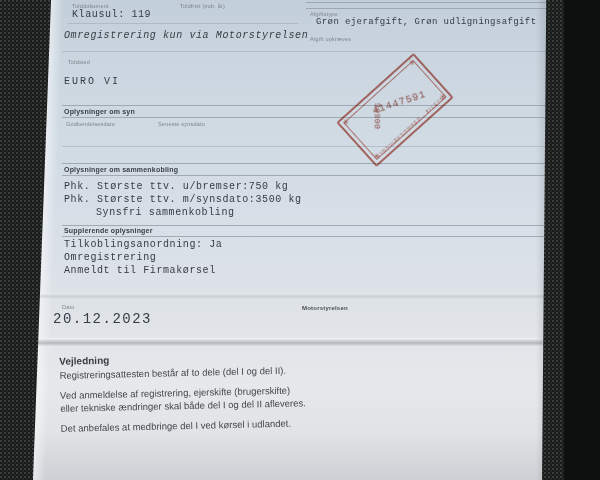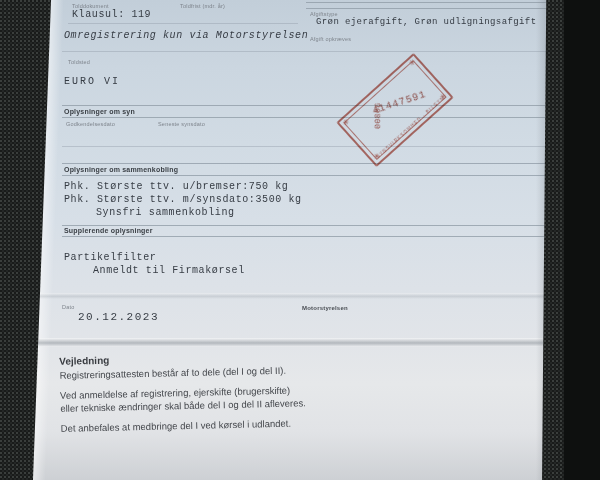--- a/index.html
+++ b/index.html
@@ -94,27 +94,28 @@
     <div class="rule" style="left:34px;top:163px;width:484px;"></div>
     <span class="hdr" style="left:36px;top:166px;">Oplysninger om sammenkobling</span>
     <div class="rule" style="left:34px;top:175px;width:484px;"></div>
     <span class="mono v10" style="left:36px;top:181px;">Phk. Største ttv. u/bremser:750 kg</span>
     <span class="mono v10" style="left:36px;top:194px;">Phk. Største ttv. m/synsdato:3500 kg</span>
     <span class="mono v10" style="left:36px;top:207px;margin-left:32px;">Synsfri sammenkobling</span>
 
     <div class="rule" style="left:34px;top:225px;width:484px;"></div>
     <span class="hdr" style="left:36px;top:227px;">Supplerende oplysninger</span>
     <div class="rule" style="left:34px;top:236px;width:484px;"></div>
-    <span class="mono v10" style="left:36px;top:252px;">Partikelfilter</span>
-    <span class="mono v10" style="left:36px;top:265px;margin-left:29px;">Anmeldt til Firmakørsel</span>
+    <span class="mono v10" style="left:36px;top:239px;">Tilkoblingsanordning: Ja</span>
+    <span class="mono v10" style="left:36px;top:252px;">Omregistrering</span>
+    <span class="mono v10" style="left:36px;top:265px;">Anmeldt til Firmakørsel</span>
 
     <div class="crease c1"></div>
 
     <span class="lbl" style="left:34px;top:304px;">Dato</span>
-    <span class="mono" style="left:50px;top:311px;font-size:11px;letter-spacing:1.5px;">20.12.2023</span>
+    <span class="mono" style="left:25px;top:311px;font-size:14px;letter-spacing:1.5px;">20.12.2023</span>
     <span class="lbl" style="left:274px;top:305px;font-weight:bold;color:#4a4e54;font-size:6px;">Motorstyrelsen</span>
 
     <div class="crease c2"></div>
 
     <div class="guide">
       <p class="g-hdr">Vejledning</p>
       <p>Registreringsattesten består af to dele (del I og del II).</p>
       <div class="gap"></div>
       <p>Ved anmeldelse af registrering, ejerskifte (brugerskifte)</p>
       <p>eller tekniske ændringer skal både del I og del II afleveres.</p>

